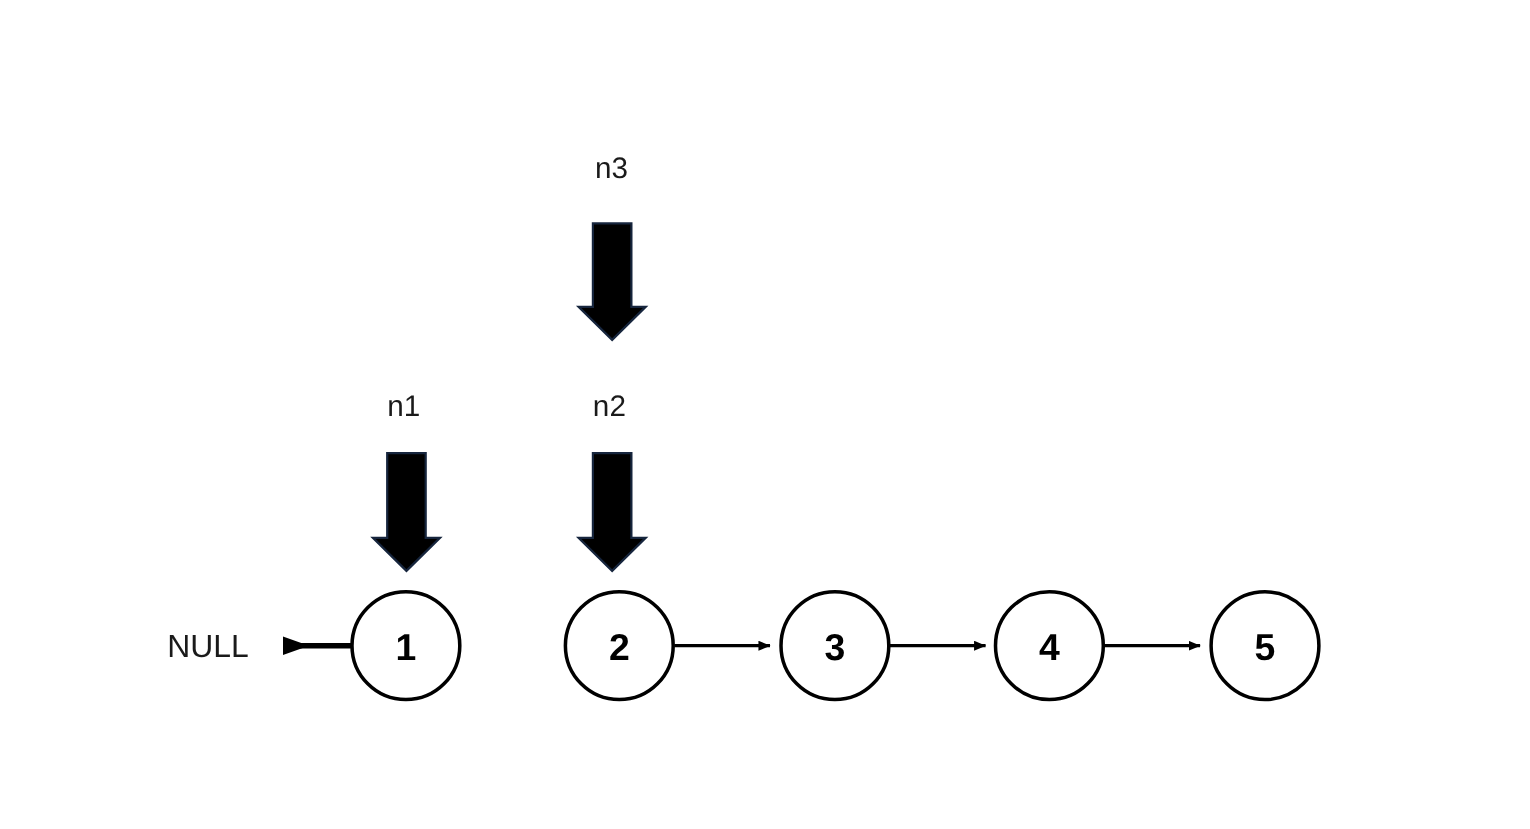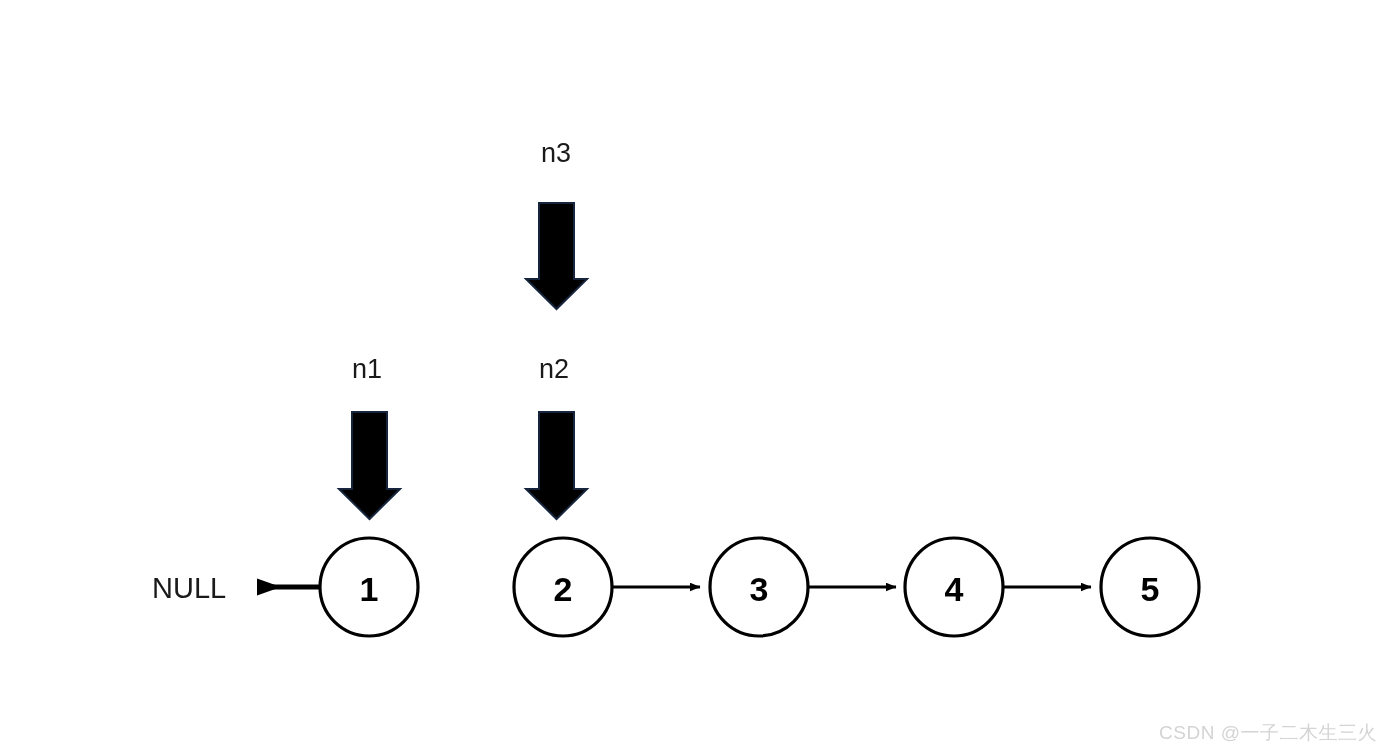--- a/index.html
+++ b/index.html
@@ -142,15 +142,14 @@
       <text class="pointer-label" x="554" y="378">n2</text>
       <path class="block-arrow" d="M539,412 L574,412 L574,489 L587,489 L556.5,519 L526,489 L539,489 Z"></path>
     </g>
 
     <g>
       <text class="pointer-label" x="556" y="162">n3</text>
       <path class="block-arrow" d="M539,203 L574,203 L574,279 L587,279 L556.5,309 L526,279 L539,279 Z"></path>
     </g>
   </svg>
 
-  <div class="watermark">CSDN @一子二木生三火</div>
 
 </div>
 
 </body></html>

